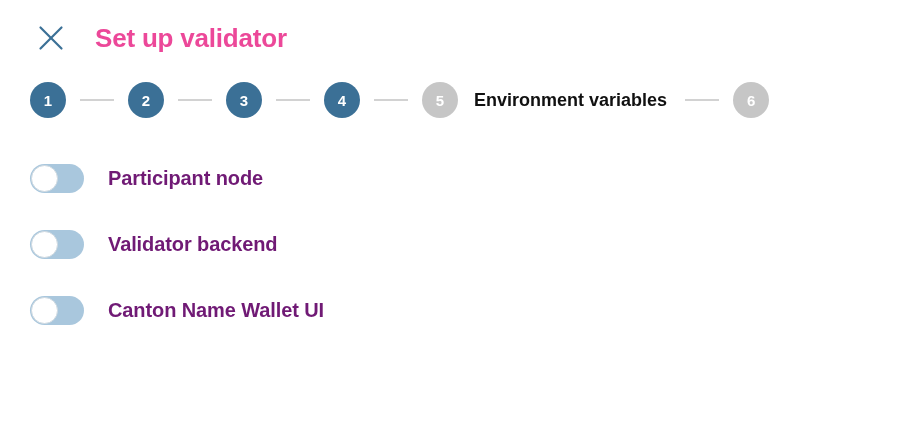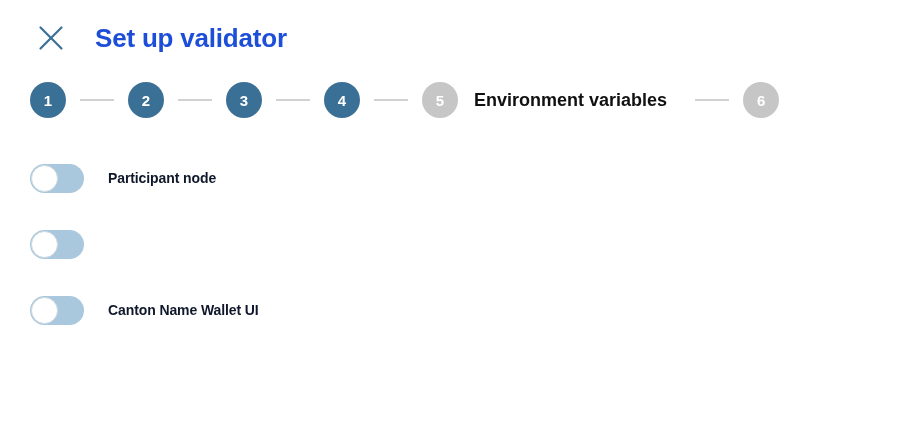--- a/index.html
+++ b/index.html
@@ -40,21 +40,21 @@
     border: none;
     padding: 0;
   }
   .close-btn svg { display: block; }
   .page-title {
     position: absolute;
     left: 95px;
     top: 22px;
     font-size: 26px;
     font-weight: bold;
-    color: #1d4ed8;
+    color: #ec4899;
     letter-spacing: -0.2px;
     line-height: 32px;
     white-space: nowrap;
   }
 
   
   .stepper {
     position: absolute;
     left: 30px;
     top: 82px;
@@ -82,21 +82,21 @@
     user-select: none;
   }
   .step-circle.done    { background: #3b7096; }
   .step-circle.pending { background: #c6c6c6; }
   .step-label {
     font-size: 18px;
     font-weight: bold;
     color: #111111;
     white-space: nowrap;
     margin-left: 16px;
-    margin-right: 14px;
+    margin-right: 4px;
     line-height: 22px;
   }
   .connector {
     width: 34px;
     height: 2px;
     background: #d2d2d2;
     margin: 0 14px;
     flex: none;
   }
 
@@ -128,23 +128,23 @@
     top: 1px;
     width: 27px;
     height: 27px;
     border-radius: 50%;
     background: #ffffff;
     border: 1px solid #cfd9e0;
     box-sizing: border-box;
   }
   .toggle-label {
     margin-left: 24px;
-    font-size: 14px;
-    font-weight: bold;
-    color: #0f172a;
+    font-size: 20px;
+    font-weight: bold;
+    color: #701a75;
     letter-spacing: -0.1px;
     white-space: nowrap;
     line-height: 24px;
   }
 </style>
 </head>
 <body>
 
 <div class="header">
   <button class="close-btn" aria-label="close">
@@ -198,20 +198,21 @@
     <div class="toggle" role="switch" aria-checked="false">
       <div class="knob"></div>
     </div>
     <div class="toggle-label">Participant node</div>
   </div>
 
   <div class="toggle-row">
     <div class="toggle" role="switch" aria-checked="false">
       <div class="knob"></div>
     </div>
+    <div class="toggle-label">Validator backend</div>
   </div>
 
   <div class="toggle-row">
     <div class="toggle" role="switch" aria-checked="false">
       <div class="knob"></div>
     </div>
     <div class="toggle-label">Canton Name Wallet UI</div>
   </div>
 
 

